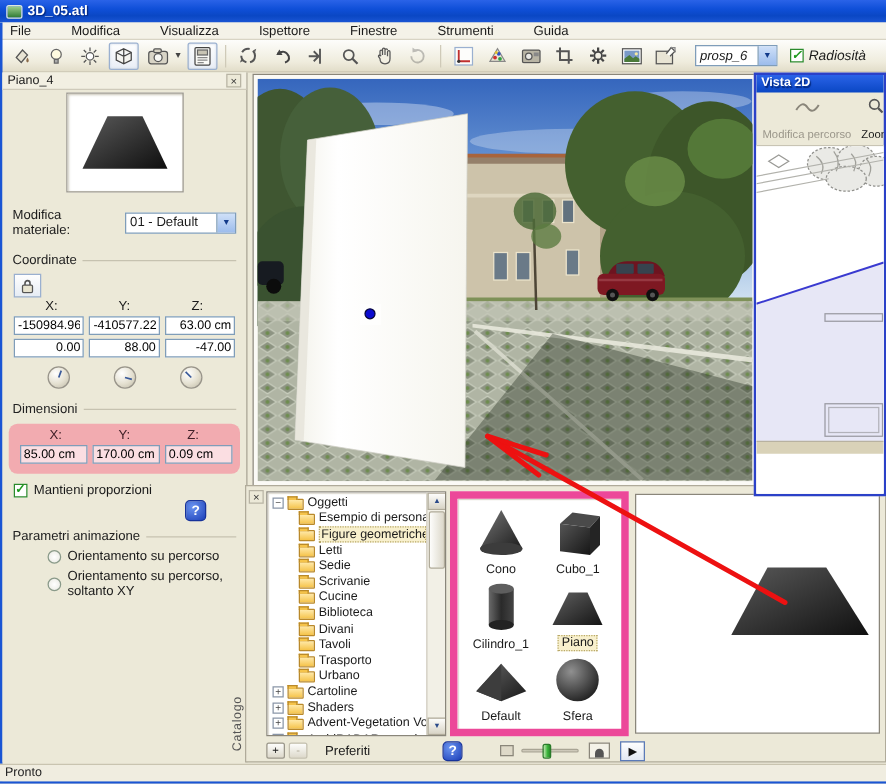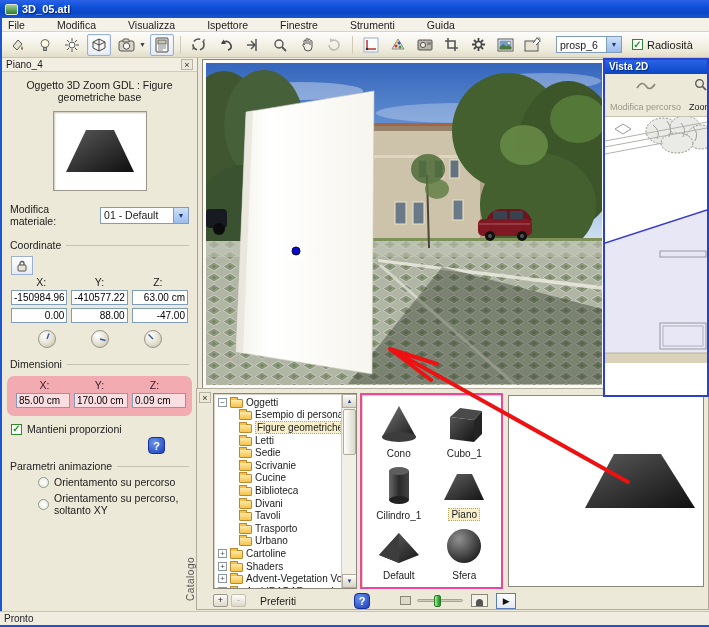--- a/index.html
+++ b/index.html
@@ -10,21 +10,21 @@
   .titlebar { position:absolute; left:0; top:0; width:709px; height:18px;
     background:linear-gradient(#2a63e8,#0f4fd8 40%,#0a47c4 70%,#1a55d4);
     display:flex; align-items:center; gap:4px; padding:0 5px; color:#fff; font-weight:bold; font-size:11px; text-shadow:1px 1px 1px #00257a; }
   .appicon { width:13px; height:11px; border-radius:2px; border:1px solid #dfe8df;
     background:linear-gradient(#9fd08f,#2f7a33); }
   .menubar { position:absolute; left:0; top:18px; width:709px; height:14px;
     background:#f4f2e8; border-bottom:1px solid #d8d4c4; display:flex; align-items:center; font-size:10.5px;gap:16px; }
   .menubar span { padding:0 8px; cursor:default; }
   .toolbar { position:absolute; left:0; top:32px; width:709px; height:26px;
     background:linear-gradient(#fdfdfb,#efecdd 70%,#e2ddc9); border-bottom:1px solid #c9c4b0;
-    display:flex; align-items:center; padding:0 6px; }
+    display:flex; align-items:center; padding:0 6px;font-style:italic; }
   .tbtn { width:24px; height:22px; display:flex; align-items:center; justify-content:center; border:1px solid transparent; border-radius:2px; margin-right:3px; }
   .tbtn.pressed { border-color:#9ab0d0; background:linear-gradient(#fefefe,#e9eef6); box-shadow:inset 0 0 2px #c8d4e6; }
   .tbtn.disabled { opacity:.35; }
   .tsep { width:1px; height:18px; background:#cfcab8; margin:0 6px 0 3px; }
   .caret { font-size:7px; color:#444; margin:0 4px 0 -2px; }
   .xpselect { display:flex; align-items:center; width:66px; height:17px; border:1px solid #7f9db9; background:#fff; margin-left:8px; }
   .xpselect .val { flex:1; padding:0 3px; font-size:10.5px; }
   .xpselect .drop { width:15px; height:15px; background:linear-gradient(#cfe0f8,#9cbcec); border-left:1px solid #7f9db9; color:#123a8a; font-size:7px; display:flex; align-items:center; justify-content:center; }
   .chk { width:11px; height:11px; border:1px solid #2b8a2b; background:#fff; display:inline-flex; align-items:center; justify-content:center; color:#1f9a1f; font-size:10px; font-weight:bold; line-height:1; }
   .radios-chk { display:flex; align-items:center; gap:4px; margin-left:10px; }
@@ -85,21 +85,21 @@
   .tree { position:absolute; left:1px; top:2px; width:126px; }
   .trow { display:flex; align-items:center; gap:3px; height:12.6px; padding-left:3px; white-space:nowrap; font-size:10px; }
   .trow.lv1 { padding-left:24px; }
   .exp { width:9px; height:9px; flex:none; border:1px solid #8a96a8; background:#fff; font-size:8px; line-height:7px; text-align:center; color:#444; }
   .folder { width:13px; height:9px; flex:none; position:relative; margin-top:2px;
     background:linear-gradient(#ffe9a8,#f5c34a); border:1px solid #b9892b; border-radius:1px; }
   .folder::before { content:""; position:absolute; left:-1px; top:-3px; width:6px; height:2px; background:#f5c34a; border:1px solid #b9892b; border-bottom:none; }
   .tlabel { overflow:hidden; }
   .trow.sel .tlabel { background:#f8f0cd; border:1px dotted #b8a868; padding:0 1px; }
 
-  .shapesbox { position:absolute; left:163px; top:4px; width:143px; height:196px; background:#fff; border:2px solid #ec4899; box-shadow:inset 1px 1px 1px #d4d0c4;
+  .shapesbox { position:absolute; left:163px; top:4px; width:143px; height:196px; background:#fff; border:6px solid #ec4899; box-shadow:inset 1px 1px 1px #d4d0c4;
     display:grid; grid-template-columns:1fr 1fr; padding:6px 4px; row-gap:2px; }
   .shape { display:flex; flex-direction:column; align-items:center; justify-content:flex-end; gap:3px; font-size:10px; }
   .shape .slabel { padding:0 2px; }
   .shape.sel .slabel { background:#f8f0cd; border:1px dotted #b8a868; }
 
   .prevpanel { position:absolute; left:311px; top:6px; width:196px; height:192px; background:#fff; border:1px solid #8a867a; }
 
   .cat-footer { position:absolute; left:16px; top:203px; width:490px; height:17px; display:flex; align-items:center; }
   .fbtn { width:15px; height:13px; border:1px solid #9a968a; background:linear-gradient(#fdfdfb,#ddd9cb); font-size:9px; line-height:11px; text-align:center; border-radius:2px; }
   .fbtn.dis { color:#b0ab9a; border-color:#c4c0b0; }
@@ -274,21 +274,20 @@
 </div>
 
 <div class="wedge-l"></div>
 <div class="wedge-b"></div>
 
 <div class="inspector">
   <div class="phead">
     <span>Piano_4</span>
     <span class="closex">×</span>
   </div>
-  <div class="objcap">Oggetto 3D Zoom GDL : Figure geometriche base</div>
   <div class="previewbox">
     <svg width="80" height="58">
       <defs>
           <linearGradient id="tg1" x1="0" y1="0" x2="1" y2="1">
             <stop offset="0" stop-color="#5a5a5a"></stop>
             <stop offset="1" stop-color="#0e0e0e"></stop>
           </linearGradient>
         </defs>
       <polygon points="26,8 54,8 74,50 6,50" fill="url(#tg1)"></polygon>
     </svg>

